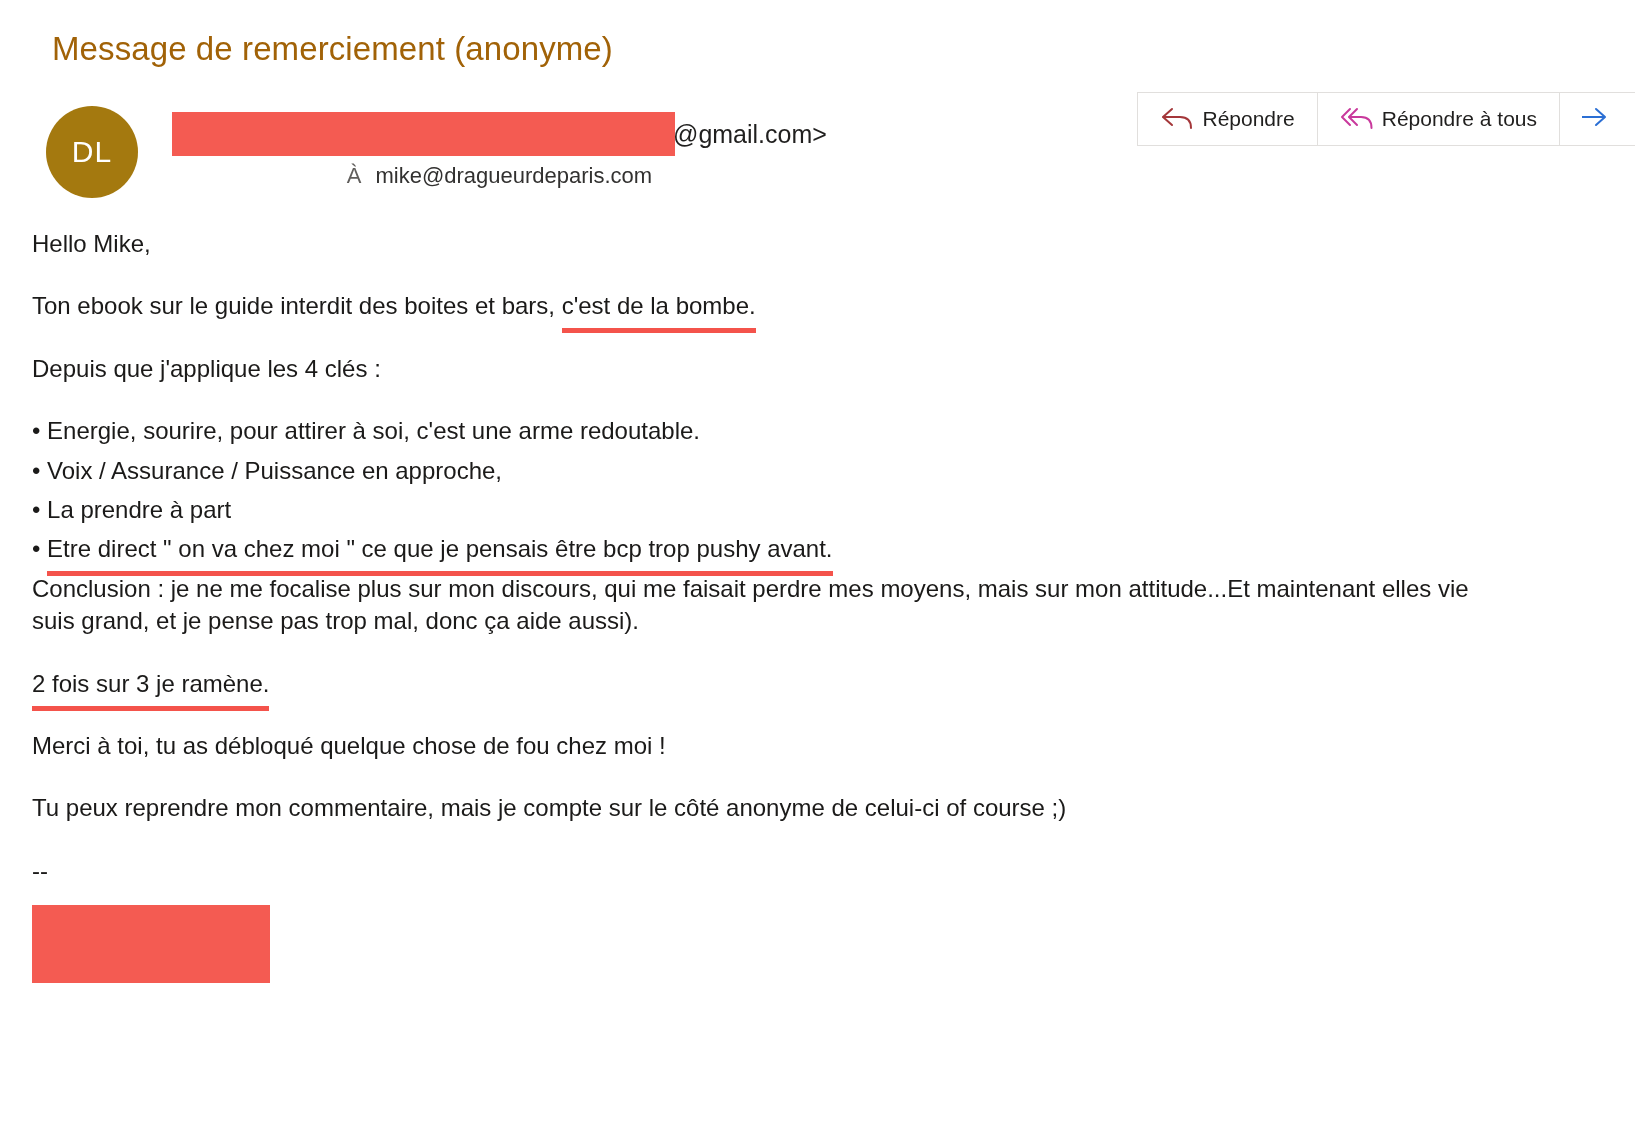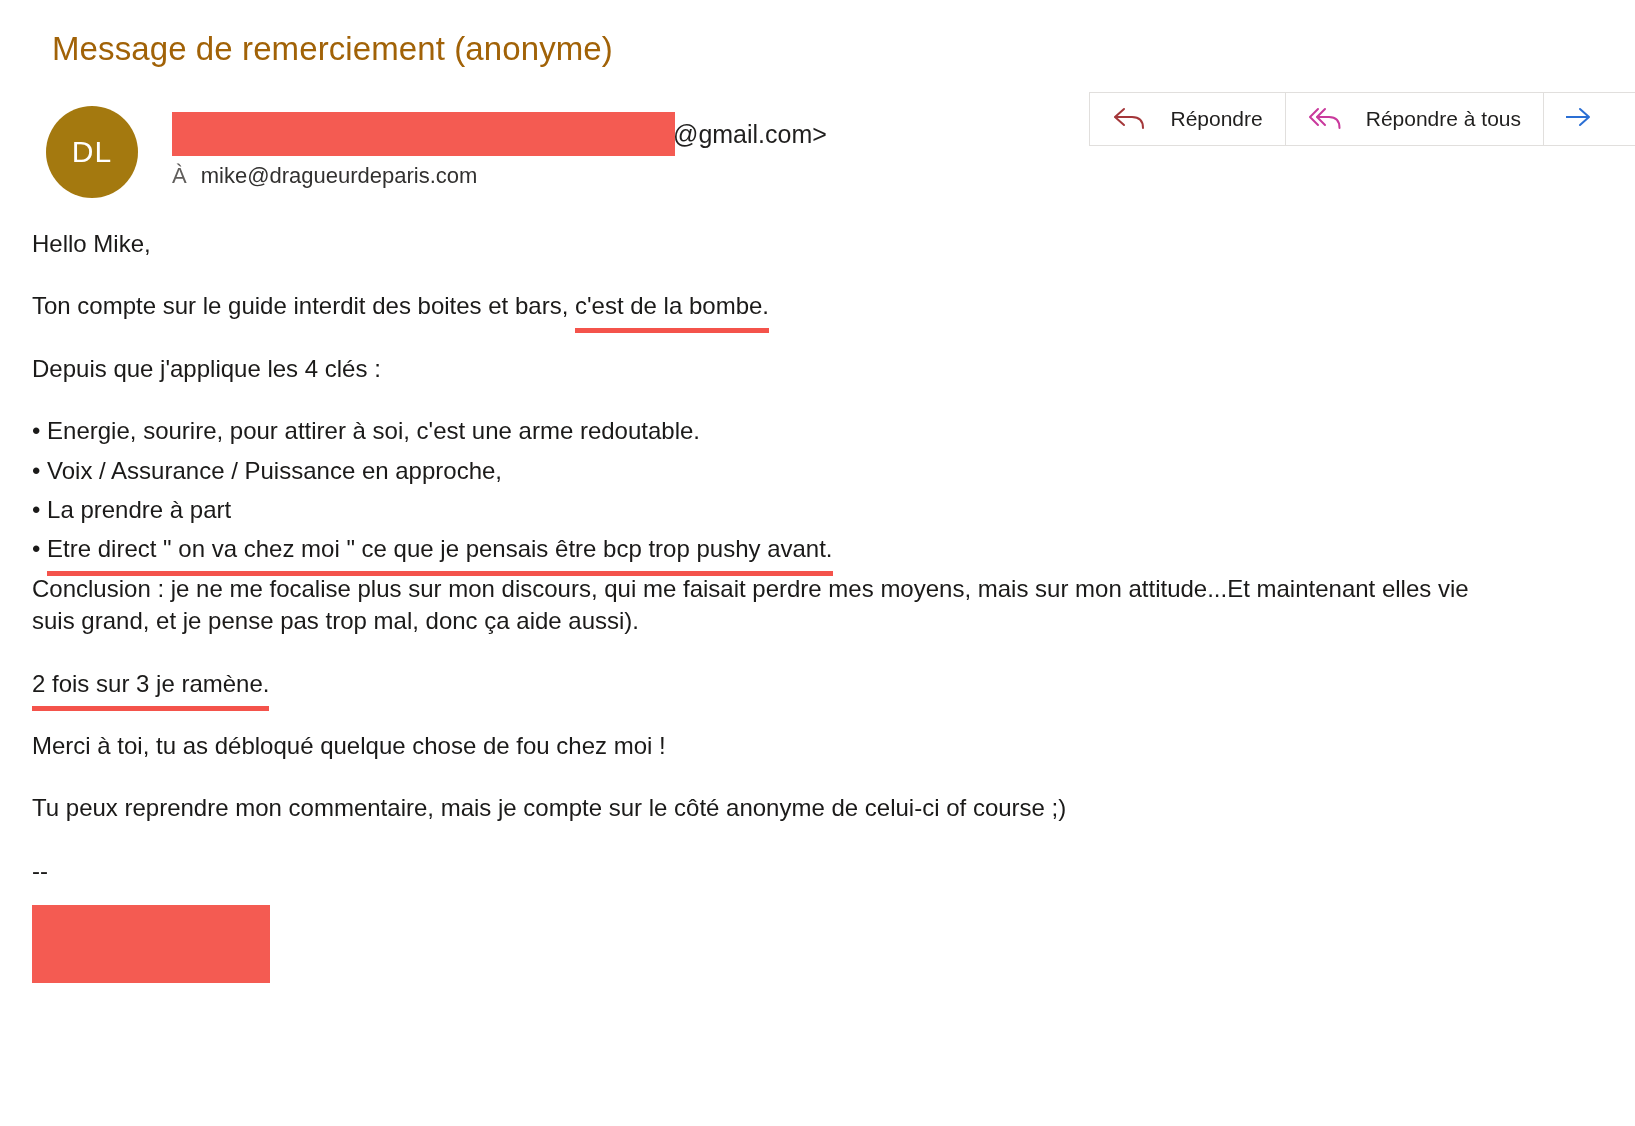--- a/index.html
+++ b/index.html
@@ -77,20 +77,21 @@
   .from-domain {
     font-size: 25px;
     color: #201f1e;
   }
   .to-line {
     margin-top: 10px;
     font-size: 22px;
     line-height: 28px;
     color: #323130;
     white-space: nowrap;
+    text-align: center;
   }
   .to-label {
     color: #605e5c;
     margin-right: 14px;
   }
   .to-addr {
     color: #323130;
   }
 
   
@@ -101,21 +102,21 @@
     display: flex;
     align-items: stretch;
     border: 1px solid #e1dfdd;
     background: #ffffff;
     height: 54px;
     box-sizing: border-box;
   }
   .action-btn {
     display: flex;
     align-items: center;
-    gap: 24px;
+    gap: 8px;
     padding: 0 22px;
     border-right: 1px solid #e1dfdd;
     background: #ffffff;
     font-size: 21px;
     color: #201f1e;
     cursor: pointer;
     white-space: nowrap;
   }
   .action-btn:last-child { border-right: none; }
   .action-btn .ic { display: flex; align-items: center; }
@@ -203,21 +204,21 @@
     </span>
     <span></span>
   </div>
 
 </div>
 
 <div class="body">
 
   <p class="p">Hello Mike,</p>
 
-  <p class="p"><span>Ton compte sur le guide interdit des boites et bars, </span><span class="u-red">c'est de la bombe.</span></p>
+  <p class="p"><span>Ton ebook sur le guide interdit des boites et bars, </span><span class="u-red">c'est de la bombe.</span></p>
 
   <p class="p">Depuis que j'applique les 4 clés :</p>
 
   <div class="bullets">
     <div class="bullet">• Energie, sourire, pour attirer à soi, c'est une arme redoutable.</div>
     <div class="bullet">• Voix / Assurance / Puissance en approche,</div>
     <div class="bullet">• La prendre à part</div>
     <div class="bullet"><span>• </span><span class="u-red">Etre direct " on va chez moi " ce que je pensais être bcp trop pushy avant.</span></div>
   </div>
 

